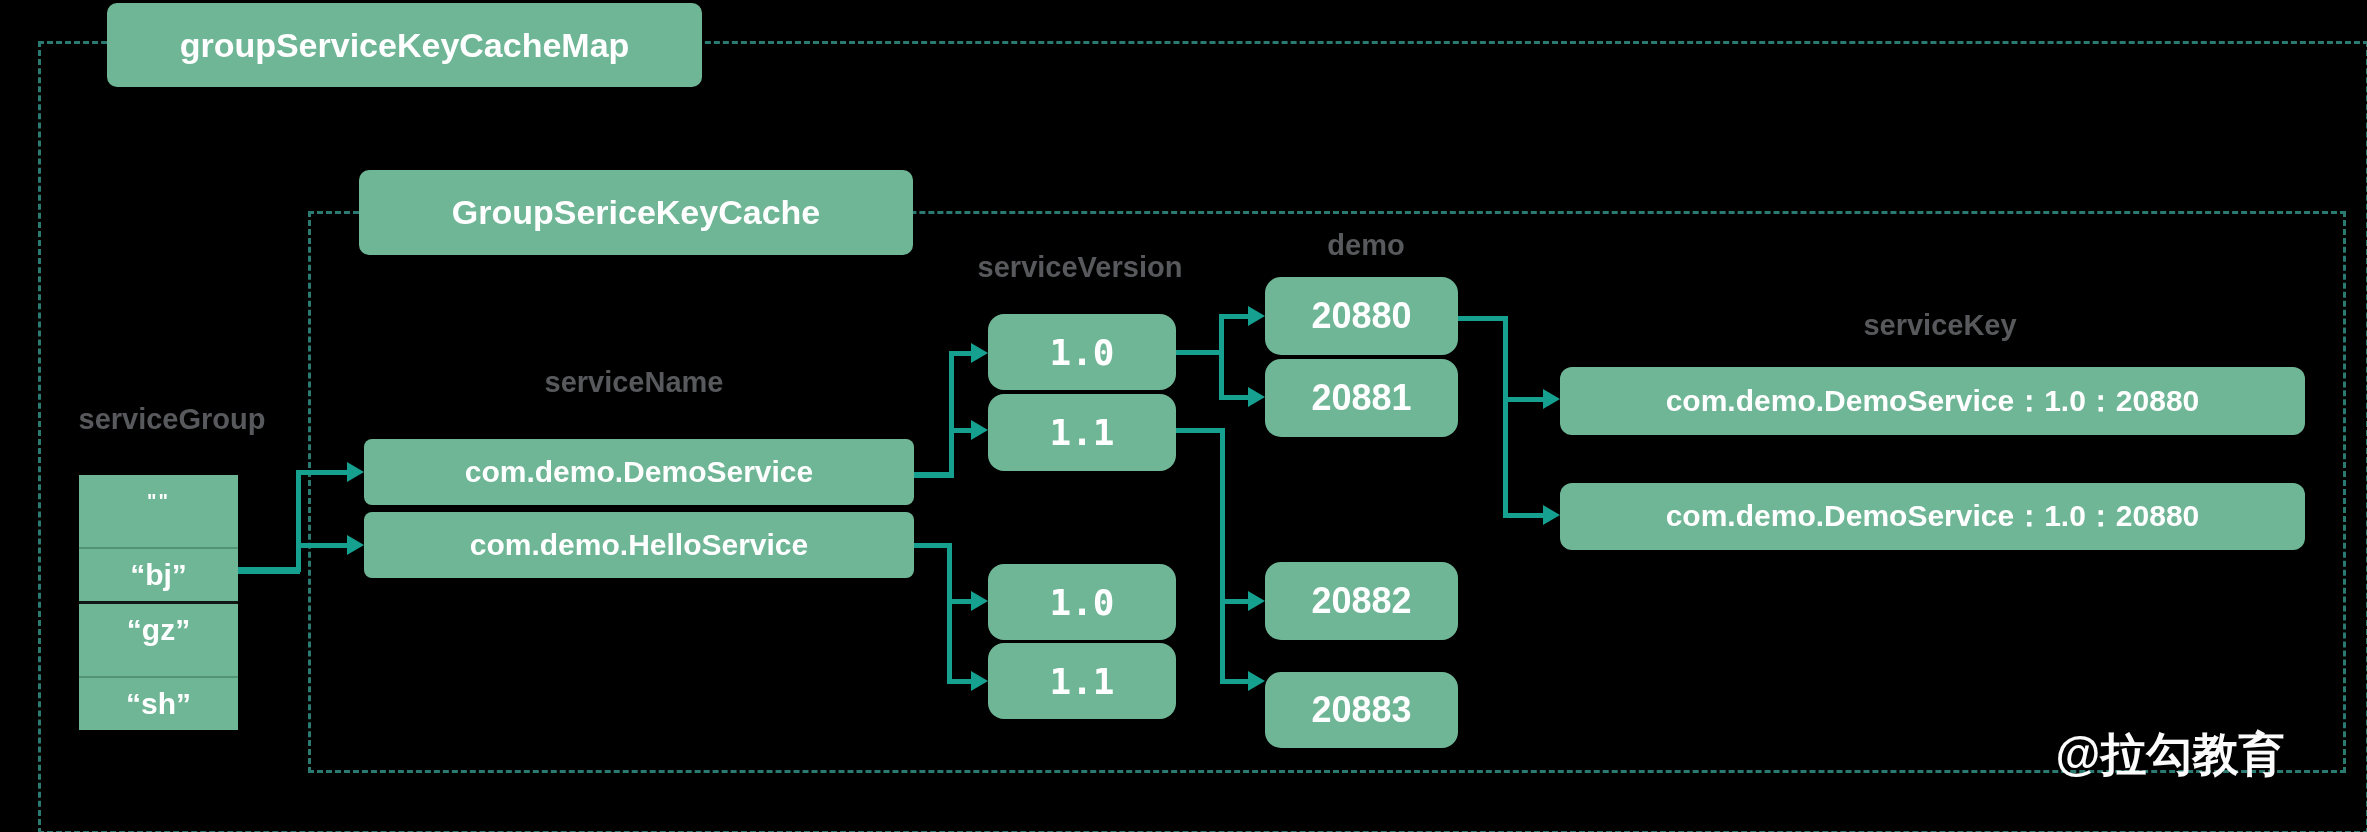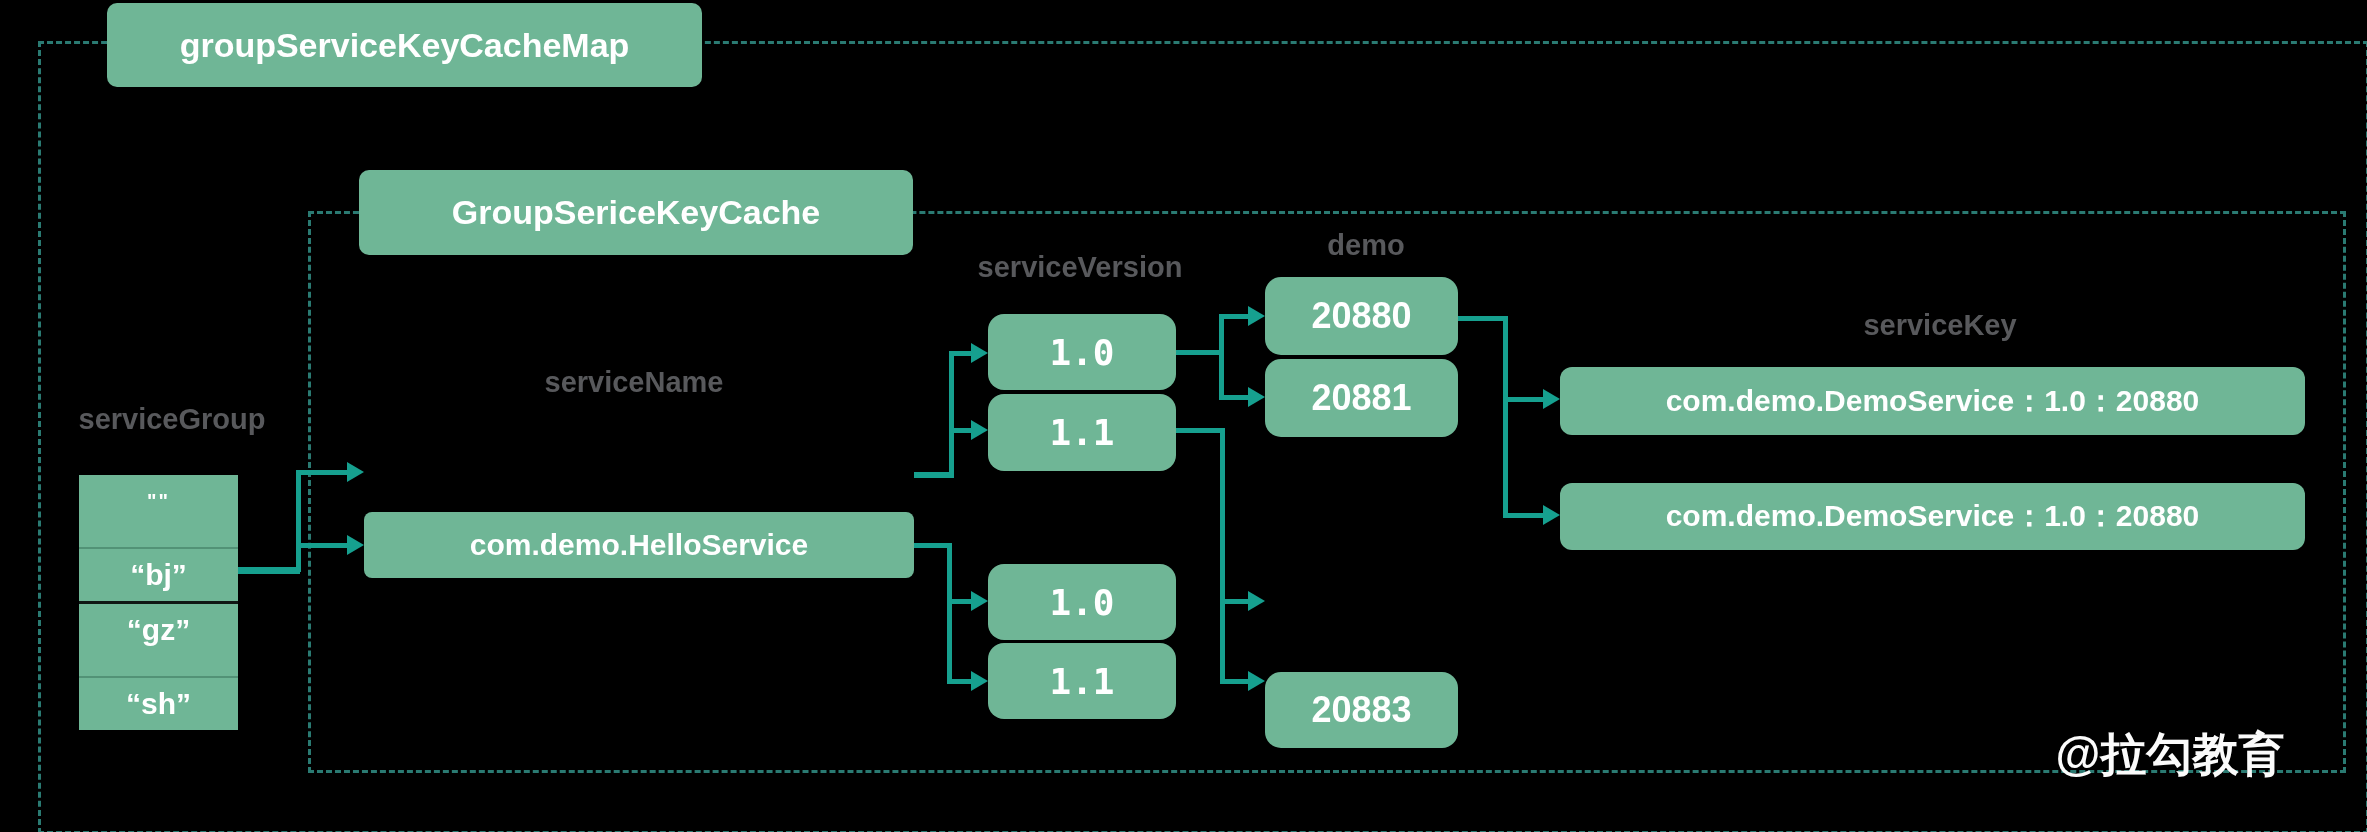--- a/index.html
+++ b/index.html
@@ -112,20 +112,23 @@
   <div class="diagram-label" style="left:1216px; top:229px; width:300px;">demo</div>
   <div class="diagram-label" style="left:1790px; top:309px; width:300px;">serviceKey</div>
 
   <div class="group-table">
     <div class="group-row row-empty">""</div>
     <div class="group-row sep-light">“bj”</div>
     <div class="group-row sep-dark">“gz”</div>
     <div class="group-row sep-light">“sh”</div>
   </div>
 
+  <div class="gbox name-box" style="left:364px; top:439px; width:550px; height:66px;">
+    <span>com.demo.DemoService</span>
+  </div>
   <div class="gbox name-box" style="left:364px; top:512px; width:550px; height:66px;">
     <span>com.demo.HelloService</span>
   </div>
 
   <div class="gbox ver-box" style="left:988px; top:314px; width:188px; height:76px;">
     <span>1.0</span>
   </div>
   <div class="gbox ver-box" style="left:988px; top:394px; width:188px; height:77px;">
     <span>1.1</span>
   </div>
@@ -137,20 +140,23 @@
     <span>1.1</span>
   </div>
 
   <div class="gbox port-box" style="left:1265px; top:277px; width:193px; height:78px;">
     <span>20880</span>
   </div>
   <div class="gbox port-box" style="left:1265px; top:359px; width:193px; height:78px;">
     <span>20881</span>
   </div>
 
+  <div class="gbox port-box" style="left:1265px; top:562px; width:193px; height:78px;">
+    <span>20882</span>
+  </div>
   <div class="gbox port-box" style="left:1265px; top:643px; width:193px; height:76px;margin-top:29px;">
     <span>20883</span>
   </div>
 
   <div class="gbox key-box" style="left:1560px; top:367px; width:745px; height:68px;">
     <span>com.demo.DemoService：1.0：20880</span>
   </div>
   <div class="gbox key-box" style="left:1560px; top:483px; width:745px; height:67px;">
     <span>com.demo.DemoService：1.0：20880</span>
   </div>

